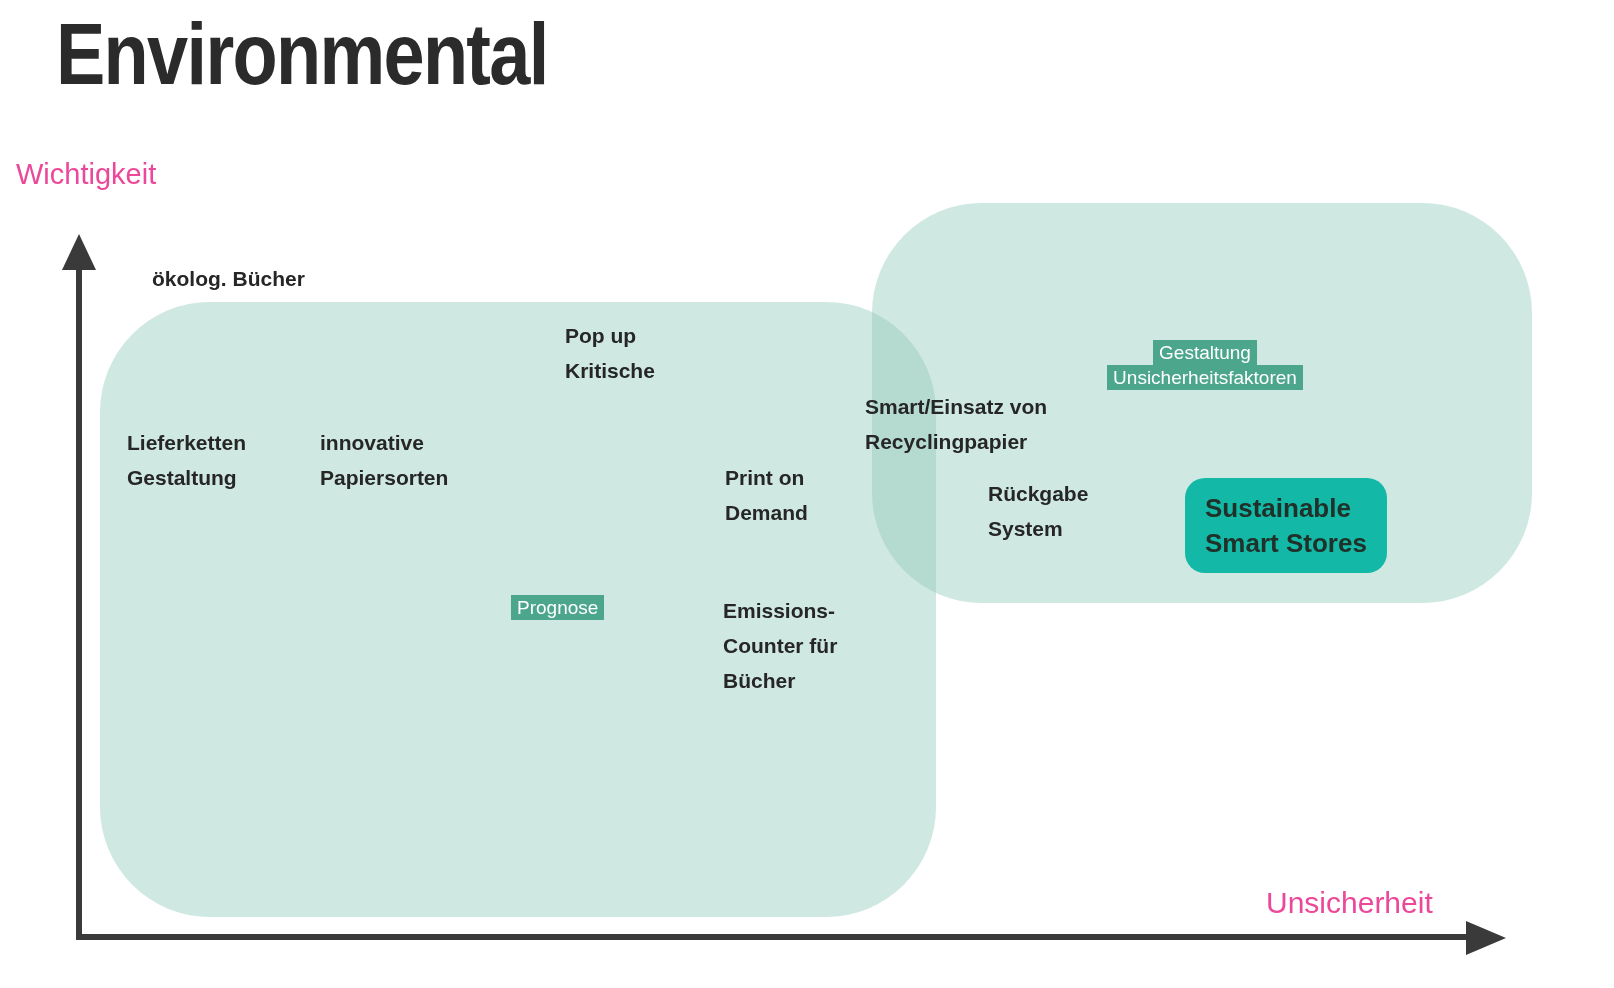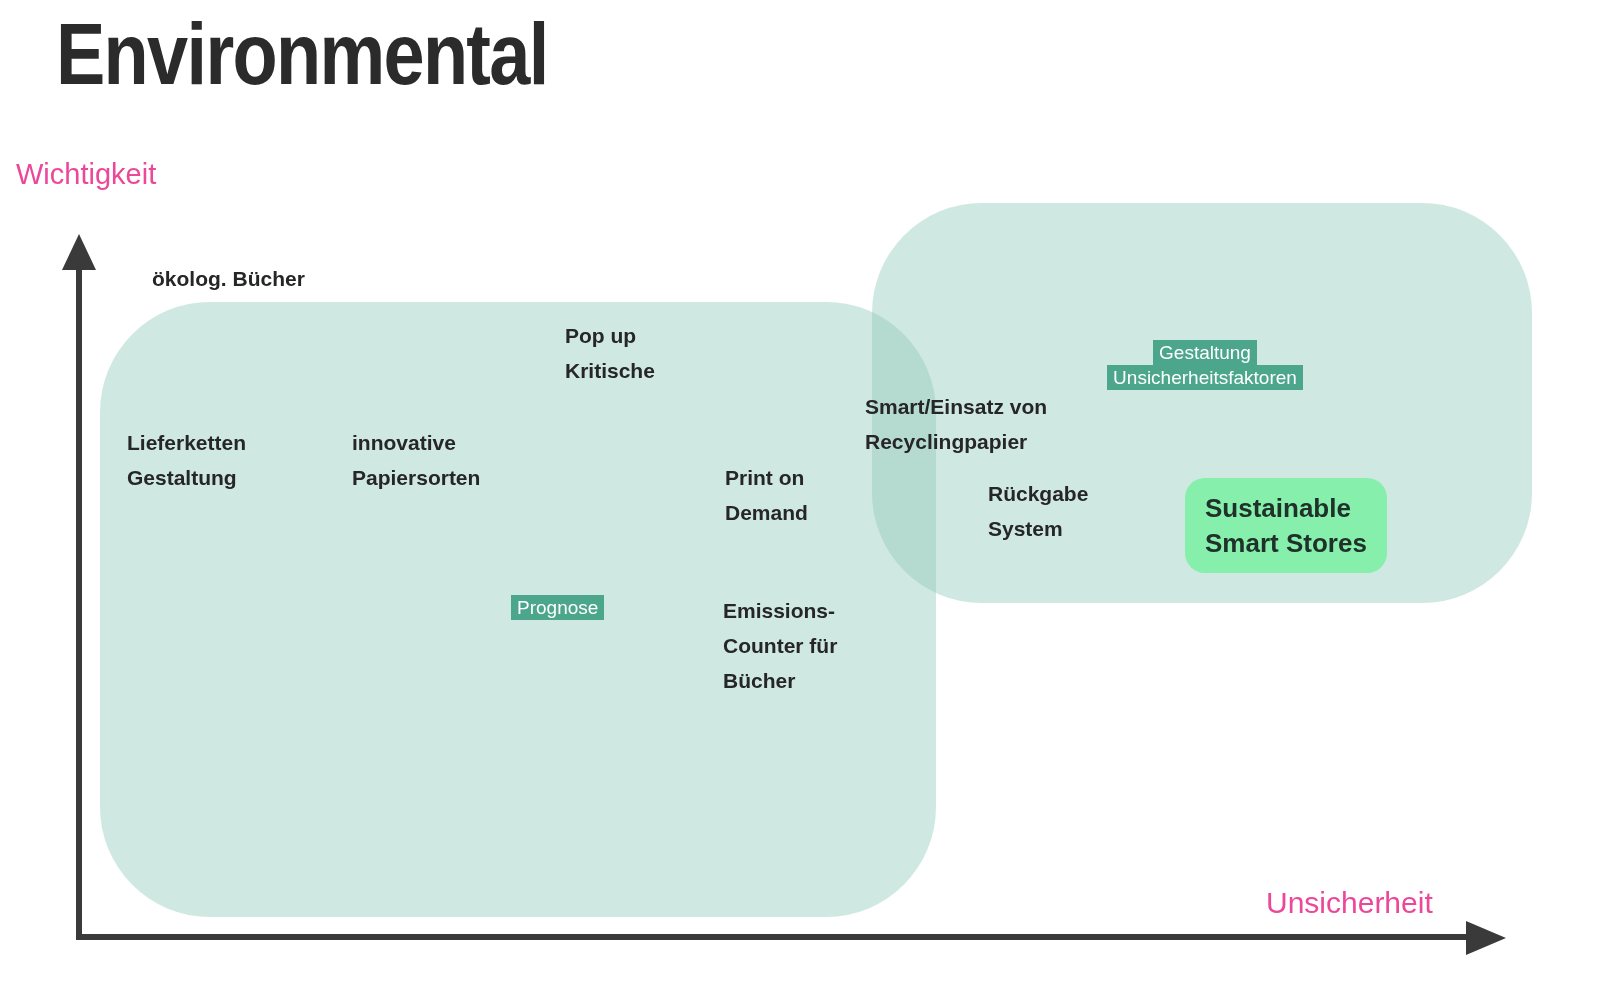--- a/index.html
+++ b/index.html
@@ -60,21 +60,21 @@
     position: absolute;
     font-size: 21px;
     font-weight: 700;
     line-height: 35px;
     color: #262626;
     white-space: pre-line;
   }
   .item-okolog       { left: 152px;  top: 261px; }
   .item-popup        { left: 565px;  top: 318px; }
   .item-lieferketten { left: 127px;  top: 425px; }
-  .item-innovative   { left: 352px;  top: 425px; }
+  .item-innovative   { left: 320px;  top: 425px; }
   .item-print        { left: 725px;  top: 420px; margin-top: 40px; }
   .item-preis        { left: 865px;  top: 389px; }
   .item-rueckgabe    { left: 988px;  top: 476px; }
   .item-emissions    { left: 723px;  top: 593px; }
   .badge-wrap {
     position: absolute;
     text-align: center;
     white-space: pre-line;
     line-height: 25px;
     font-size: 19px;
@@ -85,21 +85,21 @@
     background: #4ca68c;
     color: #ffffff;
     padding: 2px 6px;
     -webkit-box-decoration-break: clone;
     box-decoration-break: clone;
   }
   .card {
     position: absolute;
     left: 1185px;
     top: 478px;
-    background: #86efac;
+    background: #14b8a6;
     border-radius: 20px;
     padding: 13px 20px 12px 20px;
     font-size: 26px;
     font-weight: 700;
     line-height: 35px;
     color: #20312a;
     white-space: pre-line;
   }
 </style>
 </head>

